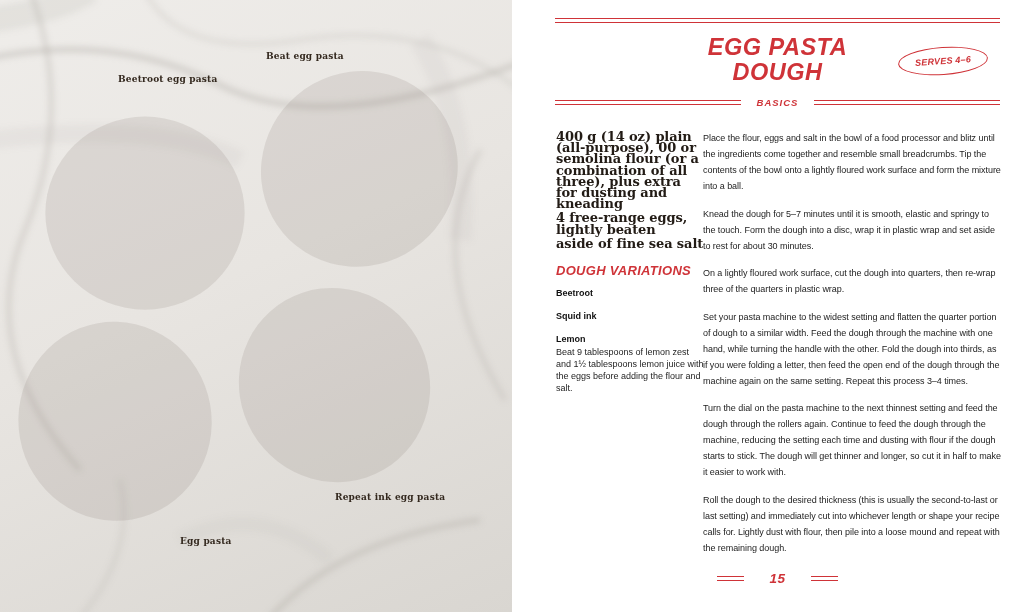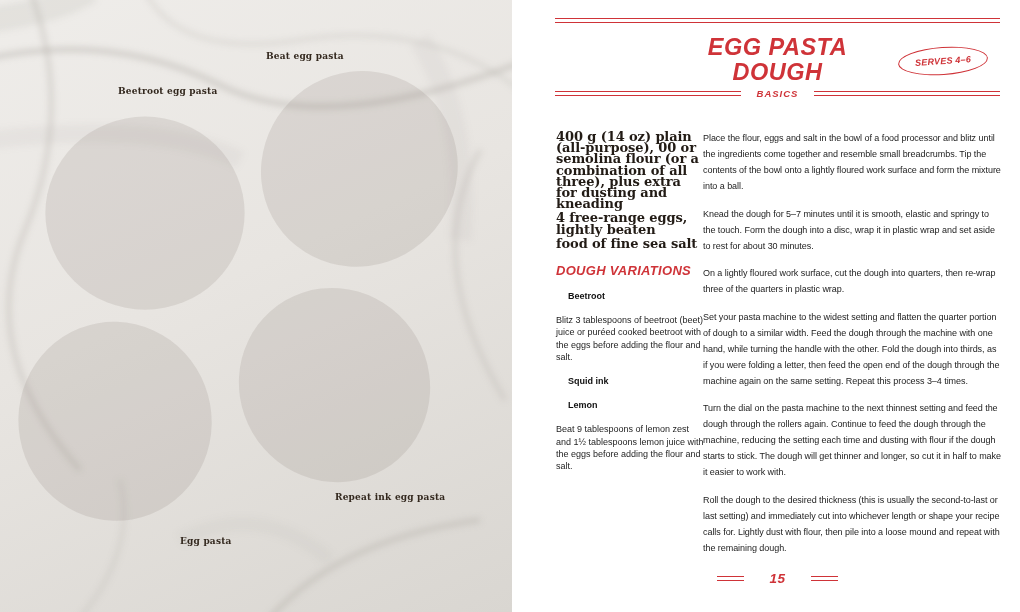--- a/index.html
+++ b/index.html
@@ -19,32 +19,32 @@
   .page{position:absolute;left:512px;top:0;width:508px;height:612px;background:#fff;color:#1c1c1c;}
   .rule{height:3px;border-top:1px solid var(--red);border-bottom:1px solid var(--red);}
   .rule-top{position:absolute;left:43px;top:18px;width:445px;}
   .titlewrap{position:absolute;left:43px;top:35px;width:445px;text-align:center;}
   .titlewrap h1{margin:0;font-size:23.5px;line-height:24.5px;font-style:italic;font-weight:800;
                 color:var(--red);letter-spacing:.5px;}
   .badge{position:absolute;left:386px;top:47px;width:88px;height:26px;border:1.5px solid var(--red);
          border-radius:50%;display:flex;align-items:center;justify-content:center;transform:rotate(-4deg);
          background:#fff;}
   .badge span{font-style:italic;font-weight:700;font-size:9px;color:var(--red);letter-spacing:.2px;}
-  .basics{position:absolute;left:43px;top:88px;width:445px;display:flex;align-items:center;}
+  .basics{position:absolute;left:43px;top:97px;width:445px;display:flex;align-items:center;}
   .basics .rule{flex:1;}
   .basics-label{padding:0 16px;font-style:italic;font-weight:700;font-size:9.5px;color:var(--red);
                 letter-spacing:1px;}
 
   .ingredients{position:absolute;left:44px;top:131px;width:150px;}
   .ing{margin:0 0 3px;font-family:"DejaVu Serif",serif;font-weight:700;font-size:13px;
        line-height:11.2px;color:#221b15;letter-spacing:-.1px;}
   .variations-heading{margin:14px 0 9px;font-style:italic;font-weight:800;font-size:13px;
                       color:var(--red);letter-spacing:.3px;}
   .variation{margin:0 0 11px;font-size:9px;line-height:12.2px;color:#1e1e1e;}
-  .variation h4{margin:12px;font-size:9px;font-weight:700;color:#111;}
+  .variation h4{margin:0;font-size:9px;font-weight:700;color:#111;}
   .variation p{margin:0;}
 
   .method{position:absolute;left:191px;top:130px;width:298px;}
   .method p{margin:0 0 11.5px;font-size:9px;line-height:16px;color:#1c1c1c;letter-spacing:-.05px;}
 
   .pagefoot{position:absolute;left:43px;top:571px;width:445px;display:flex;align-items:center;
             justify-content:center;gap:25px;}
   .seg{width:27px;}
   .pagenum{font-style:italic;font-weight:800;font-size:13.5px;color:var(--red);letter-spacing:.5px;}
 </style>
@@ -105,21 +105,21 @@
     <svg class="nest" viewBox="0 0 220 220" style="left:249px;top:59px;width:226px;height:226px;--l:#f3e0ae;--m:#e6c988;--d:#cda55f">
         <use href="#nest-art" transform="rotate(140 110 110)"></use>
       </svg>
     <svg class="nest" viewBox="0 0 220 220" style="left:-2px;top:309px;width:226px;height:226px;--l:#f3cd90;--m:#e6b166;--d:#cc9145">
         <use href="#nest-art" transform="rotate(260 110 110)"></use>
       </svg>
     <svg class="nest" viewBox="0 0 220 220" style="left:227px;top:272px;width:222px;height:222px;--l:#6f6055;--m:#52453c;--d:#342b24">
         <use href="#nest-art" transform="rotate(60 110 110)"></use>
       </svg>
 
-    <span class="plabel" style="left:118px;top:86px">Beetroot egg pasta</span>
+    <span class="plabel" style="left:118px;top:74px">Beetroot egg pasta</span>
     <span class="plabel" style="left:266px;top:51px">Beat egg pasta</span>
     <span class="plabel" style="left:335px;top:492px">Repeat ink egg pasta</span>
     <span class="plabel" style="left:180px;top:536px">Egg pasta</span>
   </figure>
 
   <section class="page">
     <div class="rule rule-top"></div>
 
     <header class="titlewrap">
       <h1>
@@ -134,27 +134,26 @@
 
     <div class="basics">
       <span class="rule"></span>
       <span class="basics-label">BASICS</span>
       <span class="rule"></span>
     </div>
 
     <aside class="ingredients">
       <p class="ing">400 g (14 oz) plain (all-purpose), 00 or semolina flour (or a combination of all three), plus extra for dusting and kneading</p>
       <p class="ing">4 free-range eggs, lightly beaten</p>
-      <p class="ing">food of fine sea salt</p>
+      <p class="ing">aside of fine sea salt</p>
 
       <h3 class="variations-heading">DOUGH VARIATIONS</h3>
 
       <div class="variation">
         <h4>Beetroot</h4>
-        <p>Blitz 3 tablespoons of beetroot (beet) juice or puréed cooked beetroot with the eggs before adding the flour and salt.</p>
       </div>
       <div class="variation">
         <h4>Squid ink</h4>
       </div>
       <div class="variation">
         <h4>Lemon</h4>
         <p>Beat 9 tablespoons of lemon zest and 1½ tablespoons lemon juice with the eggs before adding the flour and salt.</p>
       </div>
     </aside>
 

